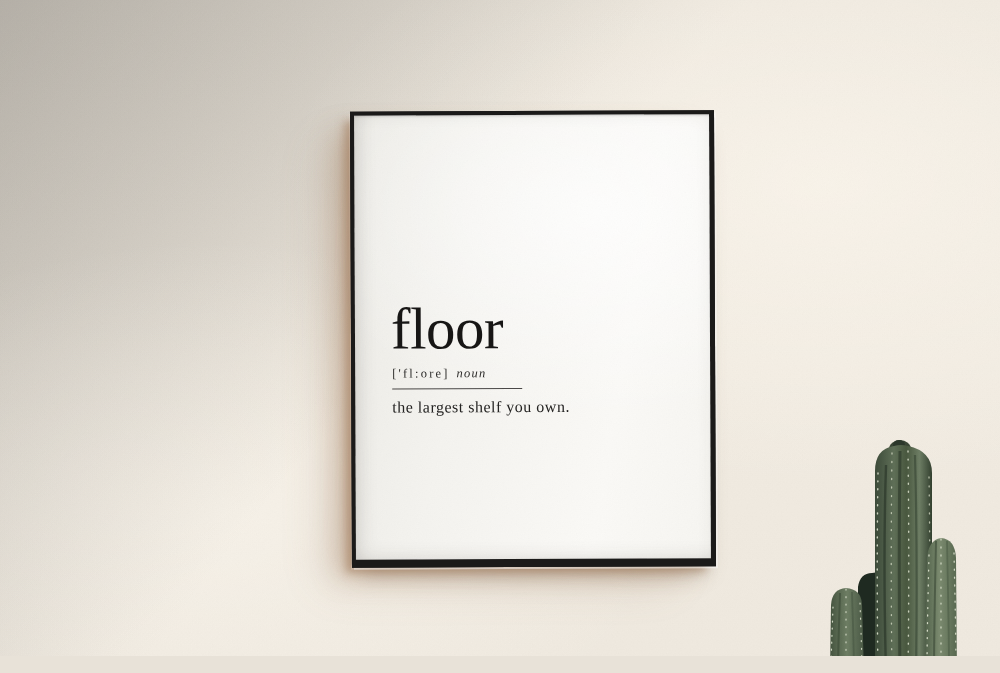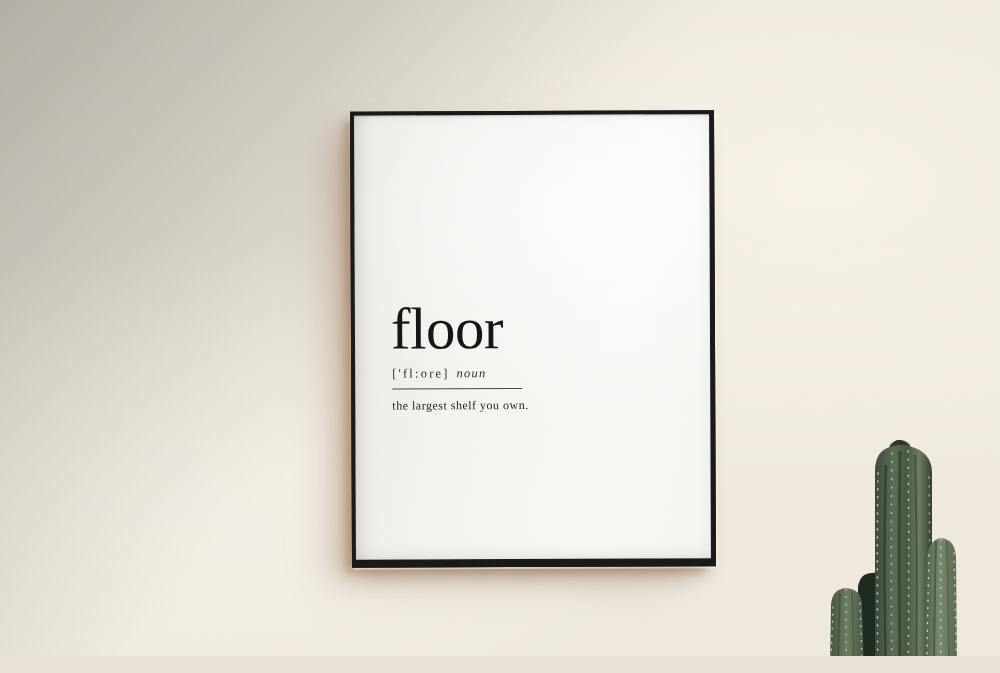--- a/index.html
+++ b/index.html
@@ -52,21 +52,21 @@
     position:absolute;left:37px;top:251px;
     font-size:12.5px;color:#2b2a28;letter-spacing:2.2px;white-space:nowrap;
   }
   .pron .pos{font-style:italic;letter-spacing:1.2px;margin-left:7px;font-family:Liberation Serif, serif;}
   .divider{
     position:absolute;left:37px;top:273px;width:130px;height:1px;
     background:#4a4847;
   }
   .definition{
     position:absolute;left:37px;top:283px;margin:0;
-    font-size:12px;color:#242322;letter-spacing:0.5px;white-space:nowrap;
+    font-size:16px;color:#242322;letter-spacing:0.5px;white-space:nowrap;
   }
   
   .cactus{position:absolute;left:828px;top:437px;width:130px;height:236px;filter:blur(0.3px);}
 </style>
 </head>
 <body>
 
 <div class="scene">
 
   <div class="shadow-topleft"></div>

